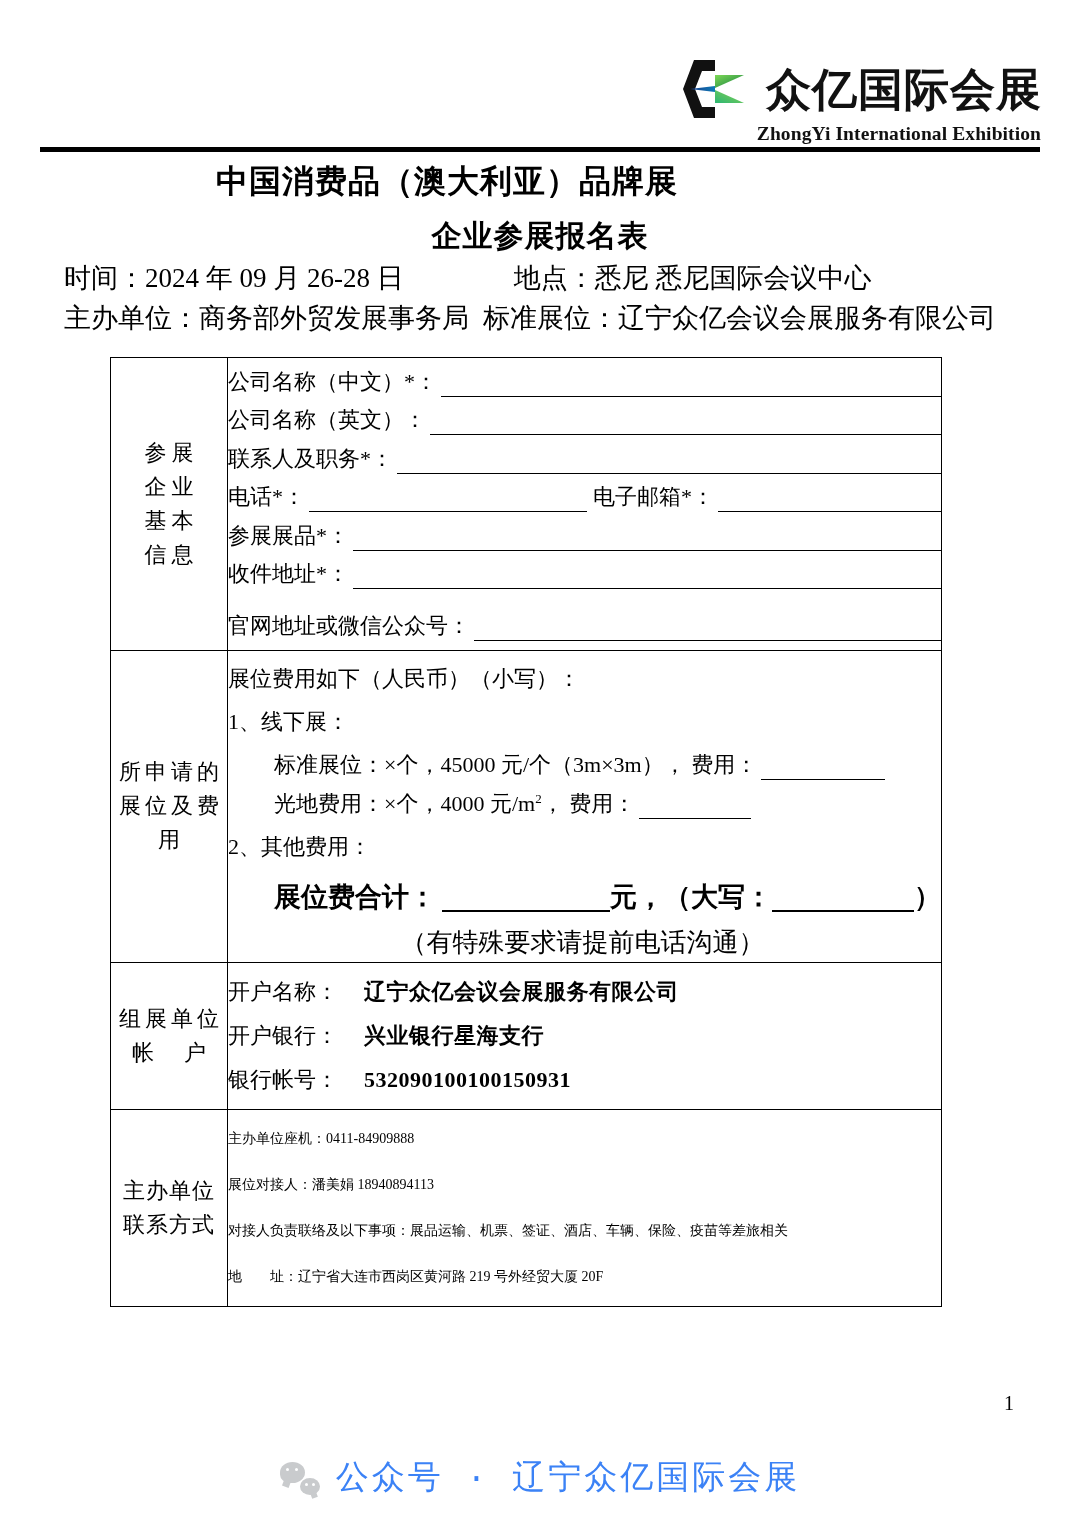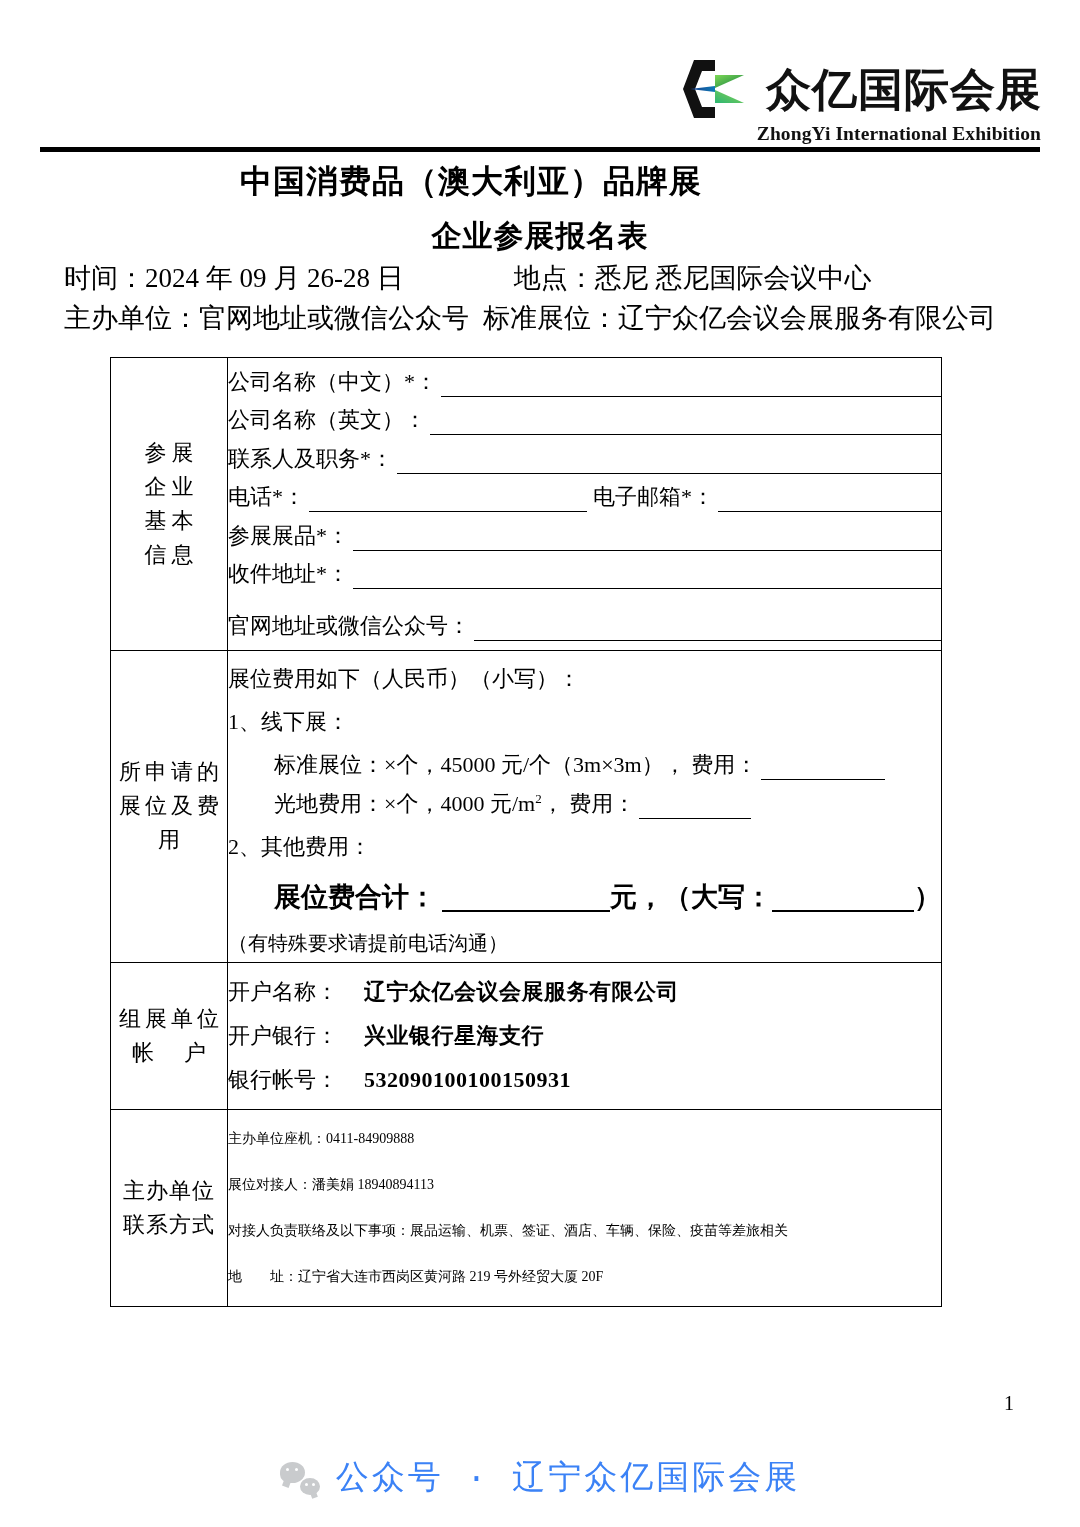--- a/index.html
+++ b/index.html
@@ -66,21 +66,20 @@
   .title-1 {
     position: absolute;
     top: 160px;
     left: 0;
     width: 894px;
     text-align: center;
     font-family: "Liberation Sans", sans-serif;
     font-weight: bold;
     font-size: 32px;
     letter-spacing: 1px;
-    padding-left: 24px;
   }
   .title-2 {
     position: absolute;
     top: 216px;
     left: 0;
     width: 1080px;
     text-align: center;
     font-family: "Liberation Sans", sans-serif;
     font-weight: bold;
     font-size: 30px;
@@ -205,23 +204,23 @@
     height: 24px;
     margin-left: 6px;
   }
   .total-fill-b {
     flex: 1 1 auto;
     border-bottom: 2px solid #000000;
     height: 24px;
     min-width: 20px;
   }
   .note-line {
-    font-size: 20px;
+    font-size: 26px;
     line-height: 30px;
-    text-align: left;
+    text-align: center;
     margin: 16px 0 4px 0;
     padding-right: 4px;
   }
 
   
   .sec3 { padding: 16px 12px 16px 14px; }
   .bank-line {
     font-size: 22px;
     line-height: 30px;
     margin: 14px 0;
@@ -345,21 +344,21 @@
 
 <div class="header-rule"></div>
 
 <div class="title-1">中国消费品（澳大利亚）品牌展</div>
 <div class="title-2">企业参展报名表</div>
 
 <div class="meta meta-1">
   <span>时间：</span><span>2024 年 09 月 26-28 日</span><span class="meta-gap"></span><span>地点：</span><span>悉尼  悉尼国际会议中心</span>
 </div>
 <div class="meta meta-2">
-  <span>主办单位：</span><span>官网地址或微信公众号</span><span class="meta-gap-sm"></span><span>标准展位：</span><span>辽宁众亿会议会展服务有限公司</span>
+  <span>主办单位：</span><span>商务部外贸发展事务局</span><span class="meta-gap-sm"></span><span>标准展位：</span><span>辽宁众亿会议会展服务有限公司</span>
 </div>
 
 <table class="form">
   <colgroup>
       <col style="width:117px">
       <col>
     </colgroup>
   <tbody>
 
   <tr>

